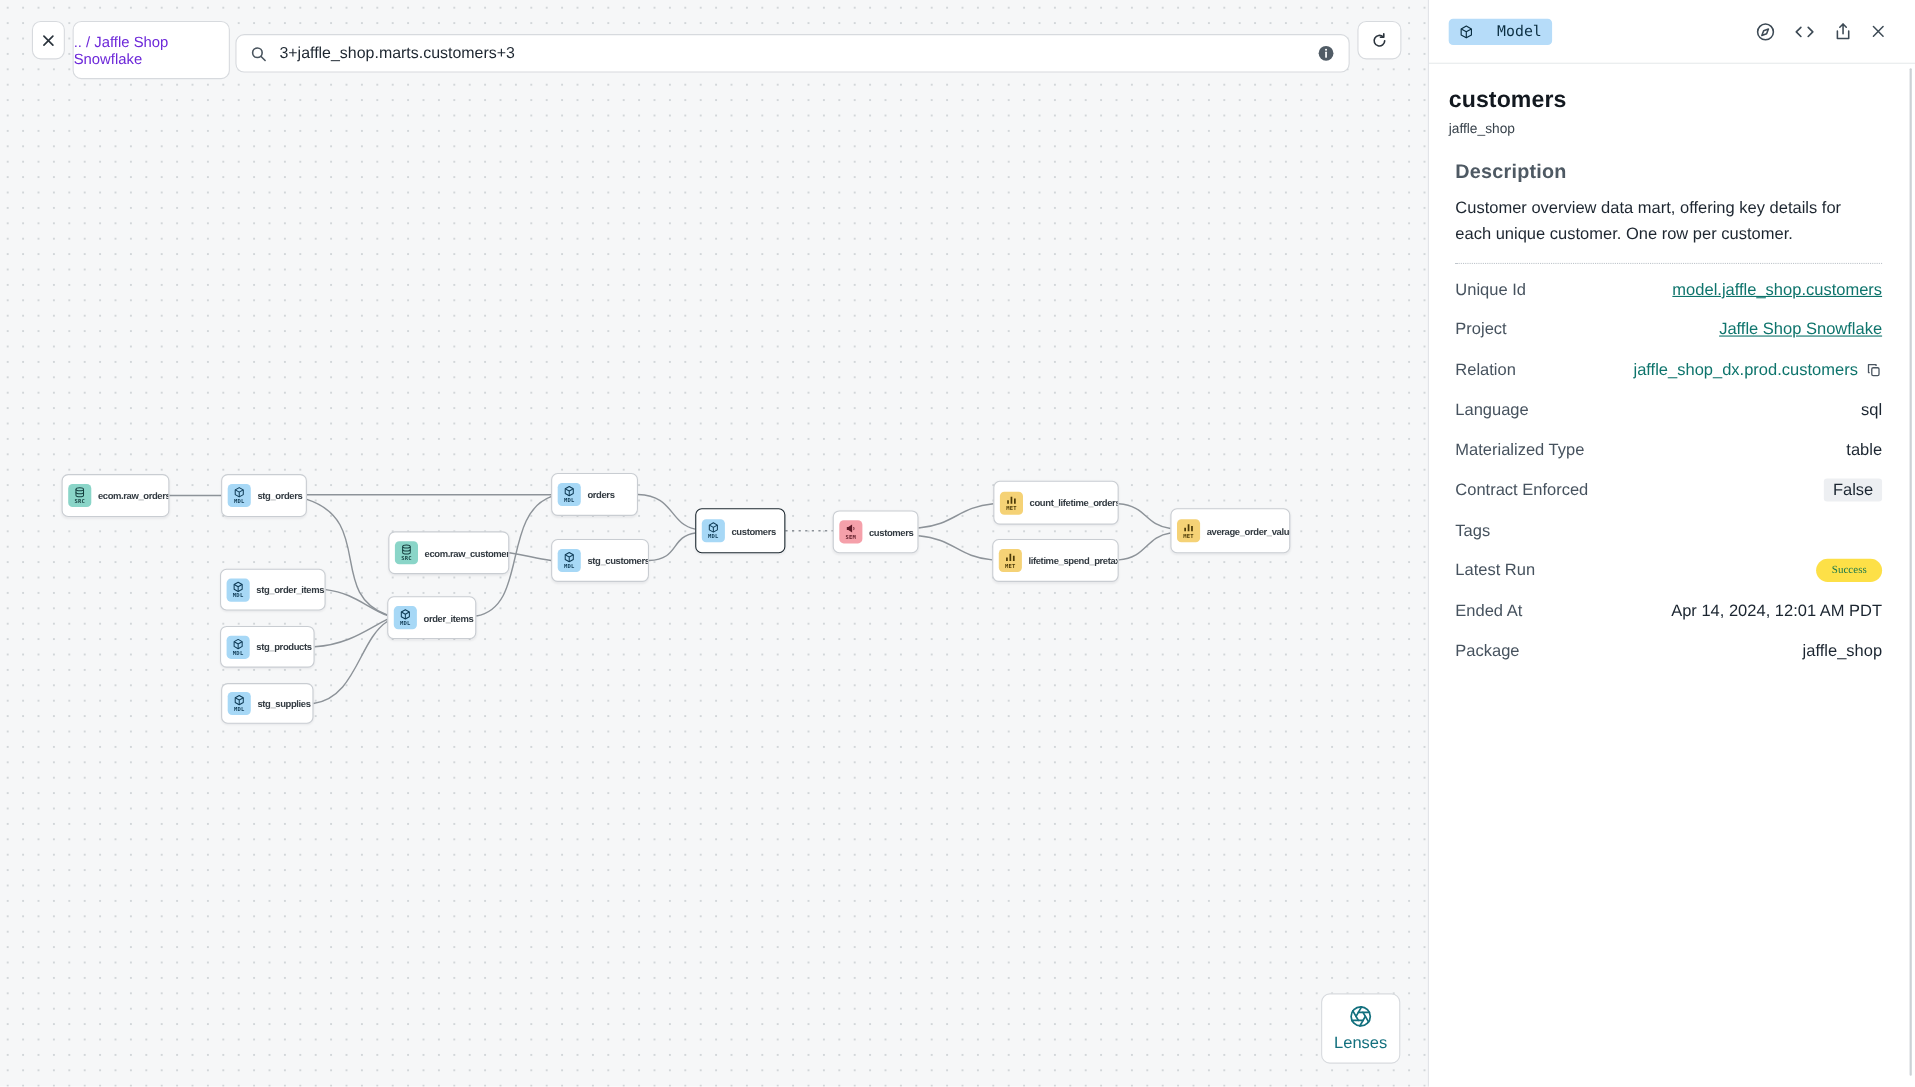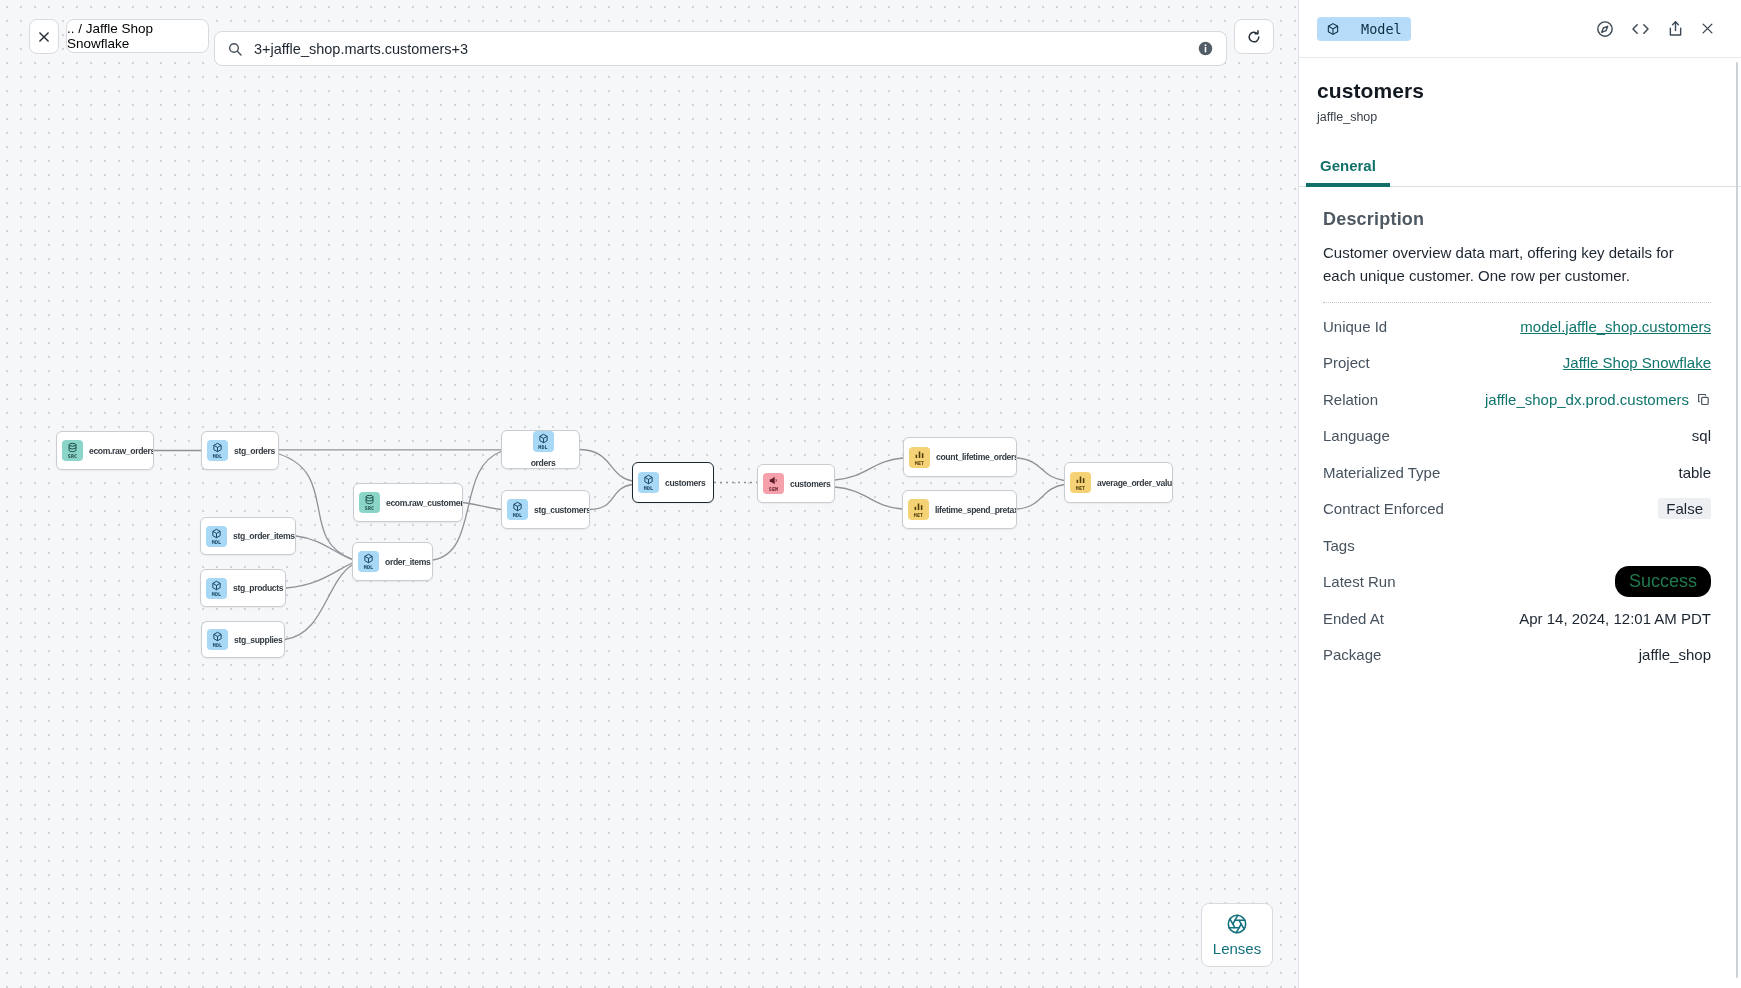--- a/index.html
+++ b/index.html
@@ -22,21 +22,21 @@
   .nicon .kind{font-family:"DejaVu Sans Mono",monospace;font-size:5px;font-weight:700;line-height:1;margin-top:1px;letter-spacing:.2px;}
   .nlabel{font-size:8.6px;letter-spacing:-.35px;color:#333b42;font-weight:600;white-space:nowrap;}
   .k-SRC .nicon{background:#8ad5c8;color:#143e3e;}
   .k-MDL .nicon{background:#a7d8f6;color:#0e3a55;}
   .k-MET .nicon{background:#f5d276;color:#4c3a07;}
   .k-SEM .nicon{background:#f5a0aa;color:#5c1a27;}
   
   .tb{position:absolute;z-index:5;background:#fff;border:1px solid #d7dade;border-radius:8px;
     display:flex;align-items:center;justify-content:center;box-sizing:border-box;}
   #btn-close{left:29px;top:19px;width:30px;height:35px;cursor:pointer;}
-  #breadcrumb{left:66px;top:19px;width:143px;height:34px;font-size:13.5px;color:#000000;cursor:pointer;}
+  #breadcrumb{left:66px;top:19px;width:143px;height:53px;font-size:13.5px;color:#6d28d9;cursor:pointer;}
   #searchbox{left:214px;top:19px;width:1013px;height:35px;justify-content:flex-start;padding:0 12px;gap:9px;margin-top:12px;}
   #searchbox input{flex:1;border:none;outline:none;font-family:"Liberation Sans",sans-serif;font-size:14.5px;color:#1d2630;background:transparent;}
   #btn-refresh{left:1234px;top:19px;width:40px;height:35px;cursor:pointer;}
   .icn{display:flex;align-items:center;justify-content:center;}
   
   #lenses{left:1201px;top:903px;width:72px;height:64px;flex-direction:column;gap:5px;color:#13707e;font-size:15px;cursor:pointer;z-index:4;justify-content:center;}
   
   #panel{position:absolute;left:1298px;top:0;width:443px;height:988px;background:#fff;border-left:1px solid #dfe2e6;box-sizing:border-box;}
   .p-header{height:57px;border-bottom:1px solid #e7eaec;display:flex;align-items:center;justify-content:space-between;padding:0 26px 0 18px;}
   .badge-model{background:#b6dcf9;color:#0b2e41;font-family:"DejaVu Sans Mono",monospace;font-size:13.5px;
@@ -51,21 +51,21 @@
   .p-body{padding:22px 30px 0 24px;font-size:15px;}
   .desc-label{font-weight:700;color:#4e5963;font-size:18px;letter-spacing:.2px;}
   .desc-text{margin-top:12px;color:#1d2630;line-height:1.5;max-width:352px;}
   .dotted-sep{border-bottom:1.5px dotted #bfc5cb;margin:15px 0 5px;}
   .frow{display:flex;justify-content:space-between;align-items:center;min-height:36.5px;}
   .flabel{color:#46525e;}
   .fvalue{color:#1b2530;text-align:center;display:flex;align-items:center;gap:7px;}
   .tlink{color:#0e746c;text-decoration:underline;cursor:pointer;}
   .tval{color:#0e746c;}
   .badge-false{background:#edeff2;padding:2px 8px;border-radius:3px;color:#1b2530;}
-  .pill-success{background:#000000;color:#1f7a4d;padding:5px 14px;border-radius:14px;font-size:18px;}
+  .pill-success{background:#fde047;color:#1f7a4d;padding:5px 14px;border-radius:14px;font-size:10px;font-family:Liberation Serif, serif;}
   .copy-btn{display:flex;align-items:center;color:#4a5560;cursor:pointer;}
   #pscroll{position:absolute;right:3px;top:62px;bottom:10px;width:2px;background:#ccd1d5;border-radius:2px;}
 </style>
 </head>
 <body>
 
 <div id="canvas">
   <svg id="edges" width="1298" height="988">
     <path d="M154 450.5 H201"></path>
     <path d="M279 449.8 H501"></path>
@@ -99,21 +99,21 @@
       <div class="node k-MDL" style="left: 201px; top: 431px; width: 78px; height: 39px;">
         <span class="nicon">
           <svg viewBox="0 0 24 24" fill="none" stroke="currentColor" stroke-width="2" stroke-linejoin="round">
             <path d="M12 2.8 20 7.3v9.4L12 21.2 4 16.7V7.3z"></path>
             <path d="M4.2 7.4 12 11.8l7.8-4.4M12 11.8V21"></path>
           </svg>
           <span class="kind">MDL</span>
         </span>
         <span class="nlabel">stg_orders</span>
       </div>
-      <div class="node k-MDL" style="left: 501px; top: 430px; width: 79px; height: 39px; flex-direction: column;">
+      <div class="node k-MDL" style="left: 501px; top: 430px; width: 79px; height: 39px;">
         <span class="nicon">
           <svg viewBox="0 0 24 24" fill="none" stroke="currentColor" stroke-width="2" stroke-linejoin="round">
             <path d="M12 2.8 20 7.3v9.4L12 21.2 4 16.7V7.3z"></path>
             <path d="M4.2 7.4 12 11.8l7.8-4.4M12 11.8V21"></path>
           </svg>
           <span class="kind">MDL</span>
         </span>
         <span class="nlabel">orders</span>
       </div>
       <div class="node k-SRC" style="left: 353px; top: 483px; width: 110px; height: 39px;">
@@ -311,23 +311,20 @@
         <svg width="15" height="15" viewBox="0 0 24 24" fill="none" stroke="#3d4a55" stroke-width="2.2" stroke-linecap="round">
             <path d="M5 5l14 14M19 5L5 19"></path>
           </svg>
       </span>
     </span>
   </div>
 
   <div class="p-title">customers</div>
   <div class="p-sub">jaffle_shop</div>
 
-  <div class="tabs">
-    <span class="tab active">General</span>
-  </div>
 
   <div class="p-body">
     <div class="desc-label">Description</div>
     <div class="desc-text">Customer overview data mart, offering key details for each unique customer. One row per customer.</div>
     <div class="dotted-sep"></div>
     <div id="fields">
         <div class="frow">
           <span class="flabel">Unique Id</span>
           <span class="fvalue">
             <span class="tlink">model.jaffle_shop.customers</span>

